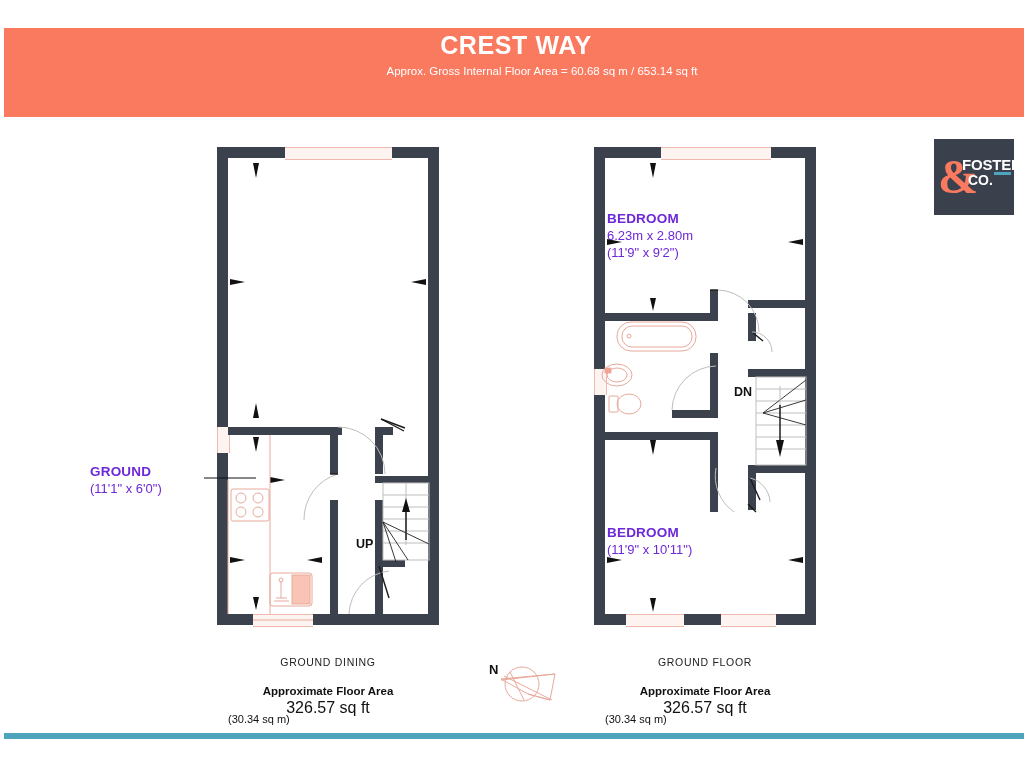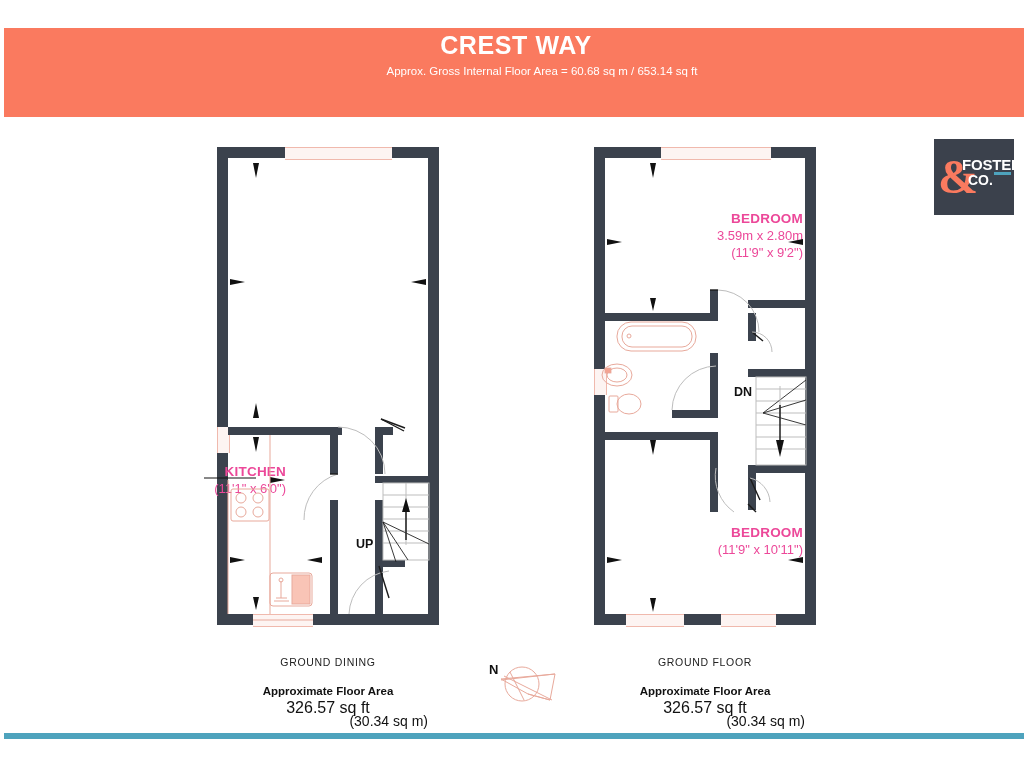--- a/index.html
+++ b/index.html
@@ -56,28 +56,28 @@
   .logo-bar{
     position:absolute;left:60px;top:33px;width:17px;height:3px;
     background:#4ea3bd;
   }
 
   
   .plan{position:absolute;}
   .wall{position:absolute;background:#3b424d;}
   .win{position:absolute;background:#fdf4f2;border-top:1px solid #f0b9ad;border-bottom:1px solid #f0b9ad;}
   .winv{position:absolute;background:#fdf4f2;border-left:1px solid #f0b9ad;border-right:1px solid #f0b9ad;}
-  .room-label{position:absolute;text-align:right;color:#ec4899;}
+  .room-label{position:absolute;text-align:left;color:#6d28d9;}
   .room-name{font-size:13.5px;font-weight:bold;line-height:17px;letter-spacing:.2px;}
   .room-dim{font-size:13px;line-height:17px;}
 
   .floor-cap{position:absolute;text-align:center;font-size:10.5px;color:#222;letter-spacing:.7px;}
   .area-head{position:absolute;text-align:center;font-size:11.5px;font-weight:bold;color:#111;}
   .area-l1{position:absolute;text-align:center;font-size:16px;color:#111;}
-  .area-l2{position:absolute;text-align:right;font-size:14px;color:#111;}
+  .area-l2{position:absolute;text-align:left;font-size:11px;color:#111;}
 
   .stair-label{position:absolute;font-size:12.5px;font-weight:bold;color:#111;}
   .compass-n{position:absolute;font-size:13px;font-weight:bold;color:#111;}
 
   svg.overlay{position:absolute;left:0;top:0;width:1024px;height:768px;pointer-events:none;}
   .fx{fill:none;stroke:#e8a99b;stroke-width:1;}
   .fx2{fill:none;stroke:#bdbdbd;stroke-width:1;}
   .fxdark{fill:none;stroke:#1b1b1b;stroke-width:1.4;}
   .arrow{fill:#111;}
   .leader{stroke:#111;stroke-width:1;fill:none;}
@@ -123,21 +123,21 @@
     <div class="wall" style="left:371px;top:427px;width:8px;height:47px;"></div>
     <div class="wall" style="left:371px;top:500px;width:8px;height:114px;"></div>
     <div class="wall" style="left:371px;top:427px;width:18px;height:8px;"></div>
 
     <div class="wall" style="left:371px;top:476px;width:54px;height:7px;"></div>
     <div class="wall" style="left:371px;top:560px;width:30px;height:7px;"></div>
   </div>
 
 
   <div class="room-label" style="left:86px;top:463px;width:196px;">
-    <div class="room-name">KITCHEN</div>
+    <div class="room-name">GROUND</div>
     <div class="room-dim">(11'1" x 6'0")</div>
   </div>
 
   <div class="stair-label" style="left:352px;top:537px;">UP</div>
 
   <div class="plan">
 
     <div class="wall" style="left:590px;top:147px;width:11px;height:222px;"></div>
     <div class="wall" style="left:590px;top:395px;width:11px;height:230px;"></div>
     <div class="winv" style="left:590px;top:369px;width:11px;height:26px;"></div>
@@ -165,21 +165,21 @@
     <div class="wall" style="left:744px;top:313px;width:8px;height:28px;"></div>
     <div class="wall" style="left:744px;top:369px;width:8px;height:8px;"></div>
     <div class="wall" style="left:744px;top:369px;width:58px;height:8px;"></div>
     <div class="wall" style="left:744px;top:465px;width:58px;height:8px;"></div>
     <div class="wall" style="left:744px;top:465px;width:8px;height:45px;"></div>
     <div class="wall" style="left:744px;top:300px;width:58px;height:8px;"></div>
   </div>
 
   <div class="room-label" style="left:603px;top:210px;width:196px;">
     <div class="room-name">BEDROOM</div>
-    <div class="room-dim">3.59m x 2.80m</div>
+    <div class="room-dim">6.23m x 2.80m</div>
     <div class="room-dim">(11'9" x 9'2")</div>
   </div>
 
   <div class="room-label" style="left:603px;top:524px;width:196px;">
     <div class="room-name">BEDROOM</div>
     <div class="room-dim">(11'9" x 10'11")</div>
   </div>
 
   <div class="stair-label" style="left:730px;top:385px;">DN</div>
 

